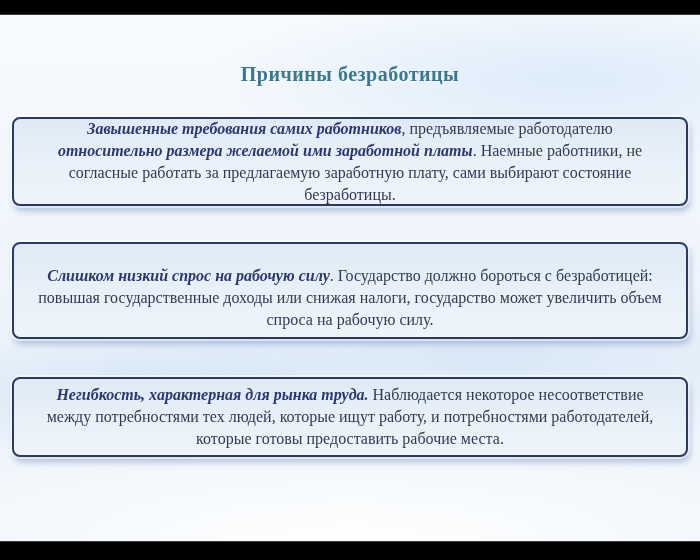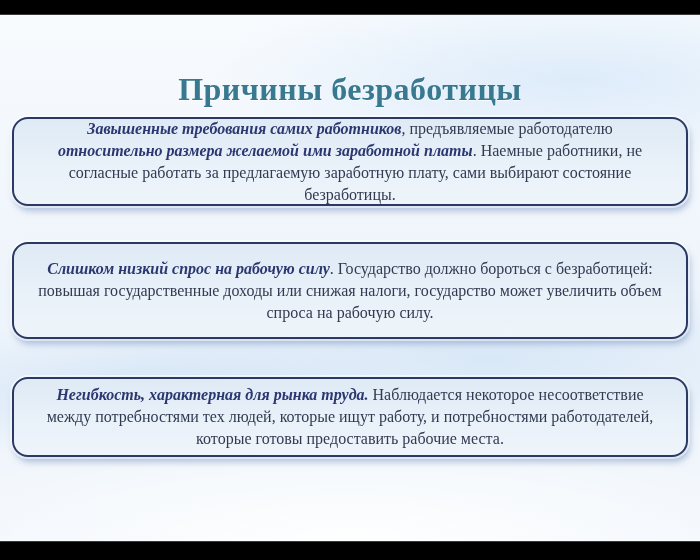--- a/index.html
+++ b/index.html
@@ -34,44 +34,44 @@
   .bar.bottom { bottom: 0; height: 19px; border-top: 1px solid #3a3a3a; }
 
   .title {
     position: absolute;
     top: 50px;
     left: 0;
     width: 700px;
     text-align: center;
     font-family: "Liberation Serif", "DejaVu Serif", serif;
     font-weight: bold;
-    font-size: 32px;
+    font-size: 20px;
     letter-spacing: 0.5px;
     color: #38798f;
     text-shadow: 0 1px 1px rgba(255,255,255,0.8);
   }
 
   .cause-box {
     position: absolute;
     left: 12px;
     width: 676px;
     border: 2px solid #2a3a64;
-    border-radius: 16px;
+    border-radius: 8px;
     background: linear-gradient(180deg, #dfeaf5 0%, #e9f1f9 55%, #eef4fa 100%);
     box-shadow:
       0 0 0 2px rgba(255,255,255,0.55),
       2px 5px 6px rgba(110,140,185,0.5);
     display: flex;
     align-items: center;
     justify-content: center;
     padding: 6px 20px;
     text-align: center;
   }
   .cause-box.b1 { top: 117px; height: 89px; }
-  .cause-box.b2 { top: 242px; height: 97px; }
+  .cause-box.b2 { top: 242px; height: 97px; align-items: flex-end; }
   .cause-box.b3 { top: 377px; height: 80px; }
 
   .cause-box p {
     margin: 0;
     font-family: "Liberation Serif", "DejaVu Serif", serif;
     font-size: 16px;
     line-height: 22px;
     color: #323a52;
   }
   .em {

